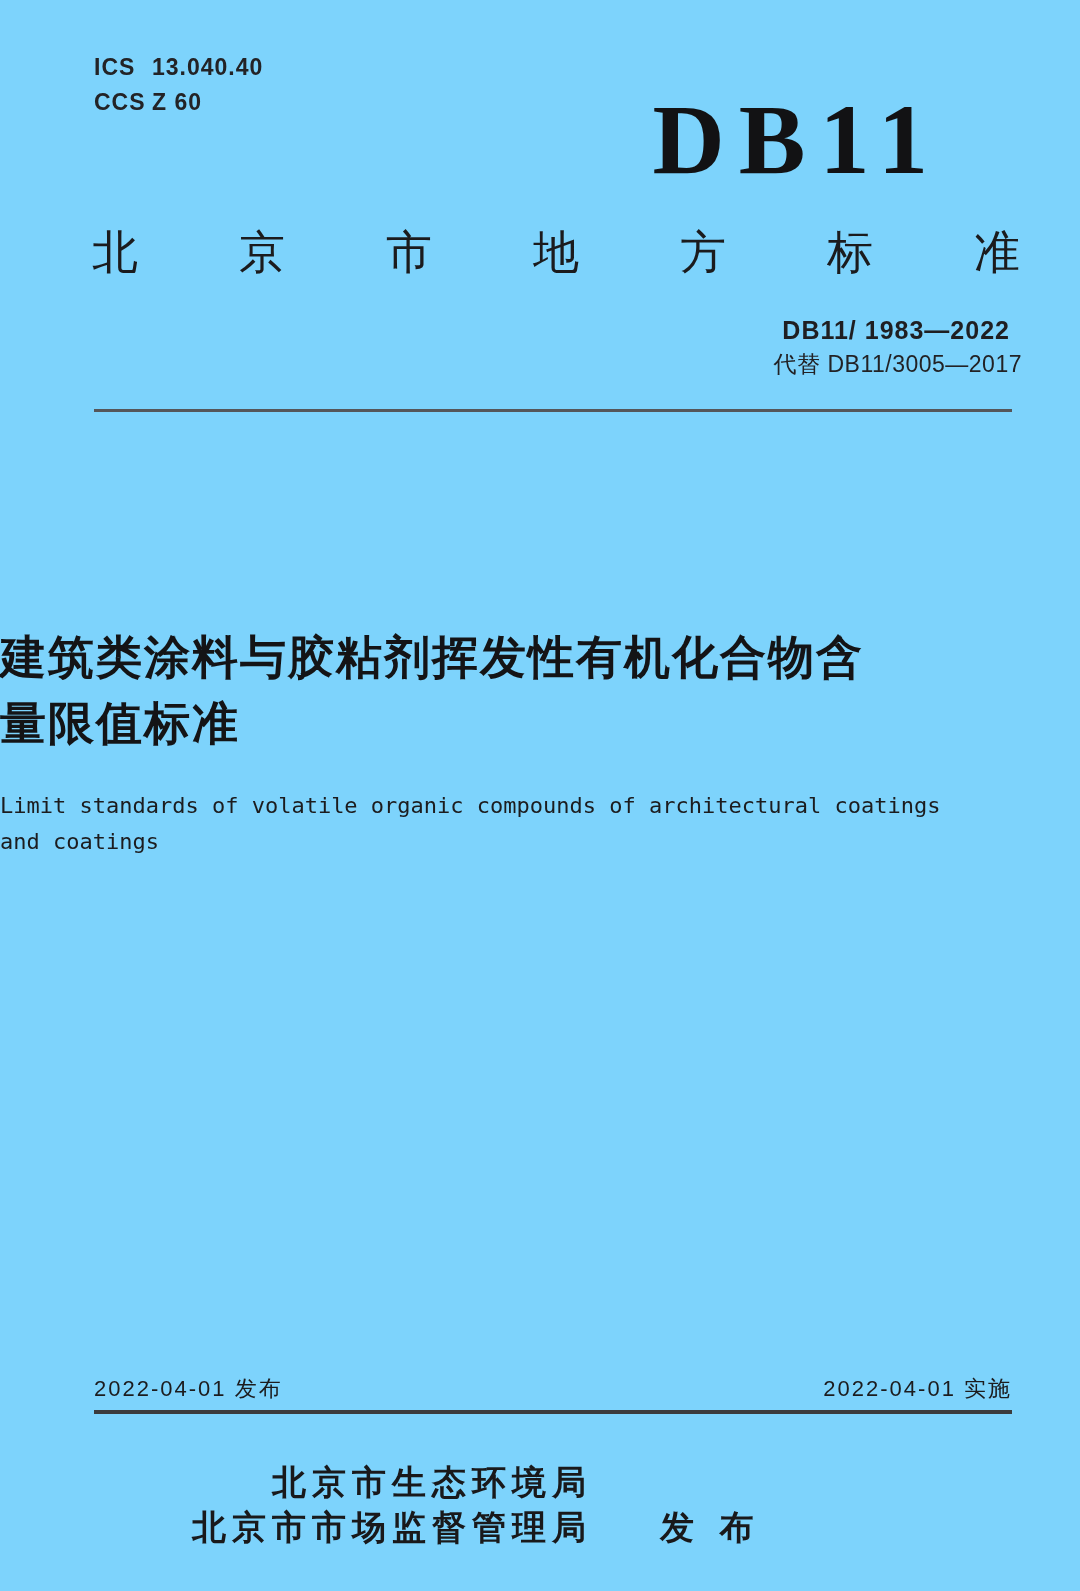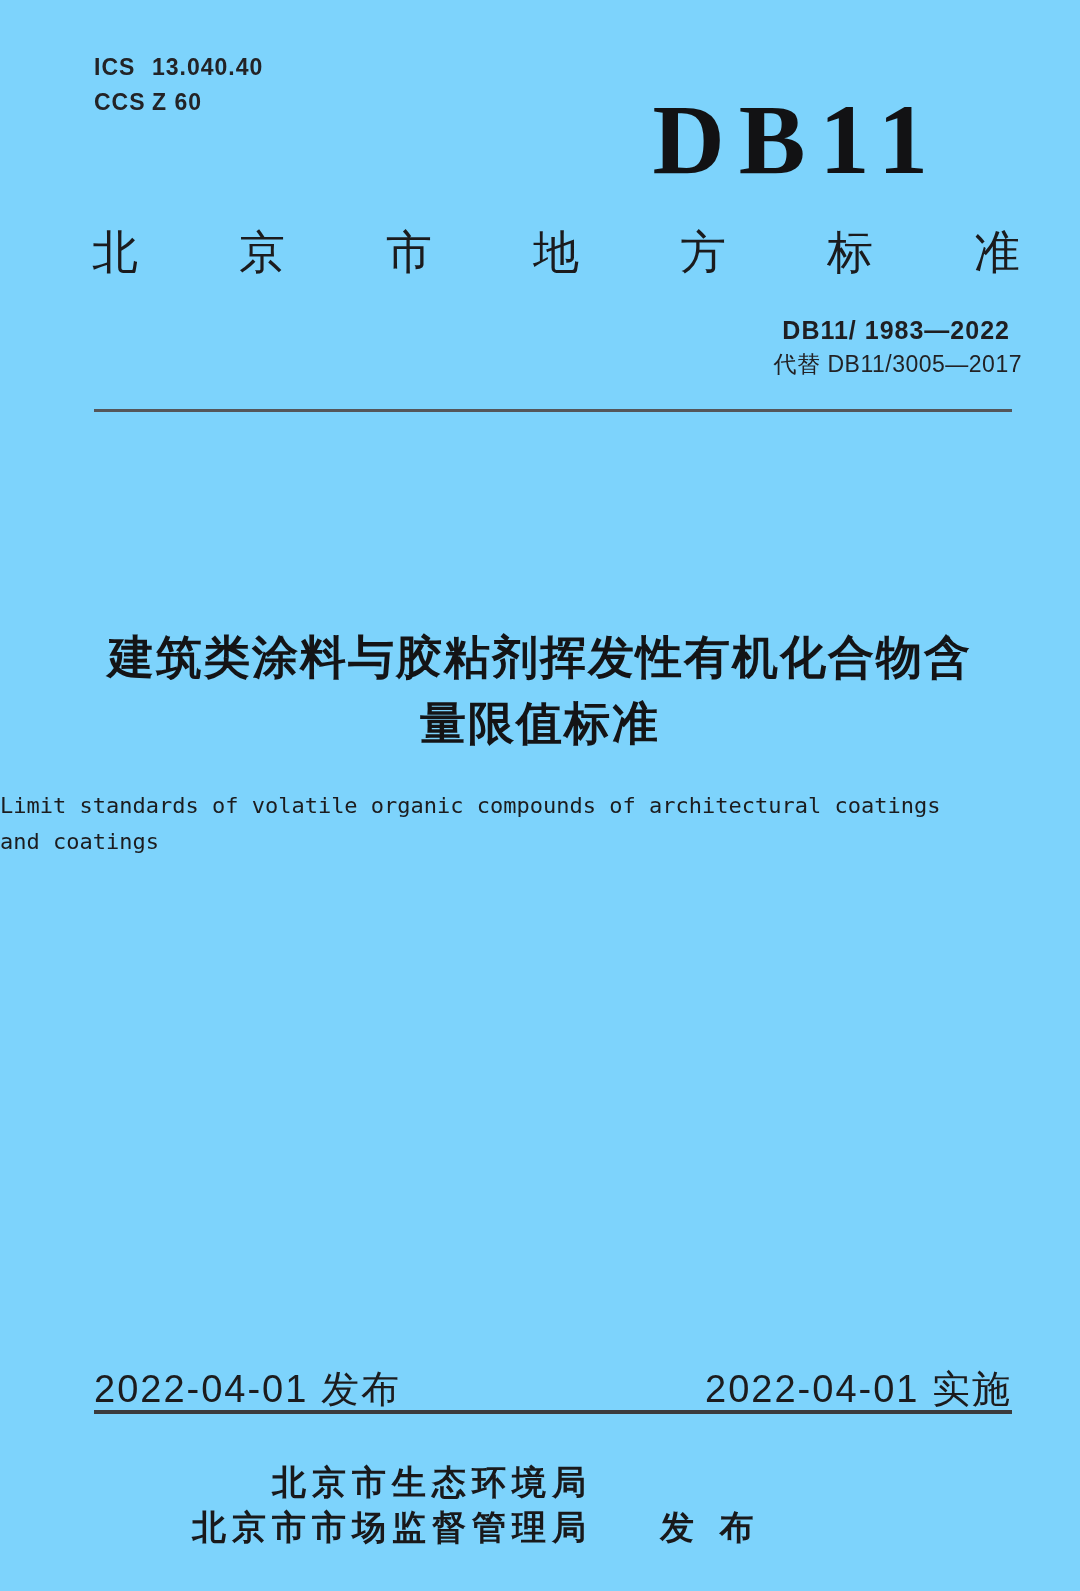--- a/index.html
+++ b/index.html
@@ -89,21 +89,20 @@
     width: 918px;
     height: 3px;
     background: #55565a;
   }
 
   .title-zh {
     position: absolute;
     left: 0;
     top: 624px;
     width: 1080px;
-    text-align: center;
     font-size: 46px;
     font-weight: 700;
     letter-spacing: 2px;
     line-height: 66px;
     color: #141416;
   }
 
   .title-en {
     position: absolute;
     left: 0;
@@ -116,21 +115,21 @@
     color: #1c1c1e;
   }
 
   .dates-row {
     position: absolute;
     left: 94px;
     right: 68px;
     top: 1370px;
     display: flex;
     justify-content: space-between;
-    font-size: 38px;
+    font-size: 22px;
     font-weight: 500;
     letter-spacing: 2px;
     line-height: 38px;
     color: #1c1c1e;
     white-space: nowrap;
   }
 
   .rule-bottom {
     position: absolute;
     left: 94px;

